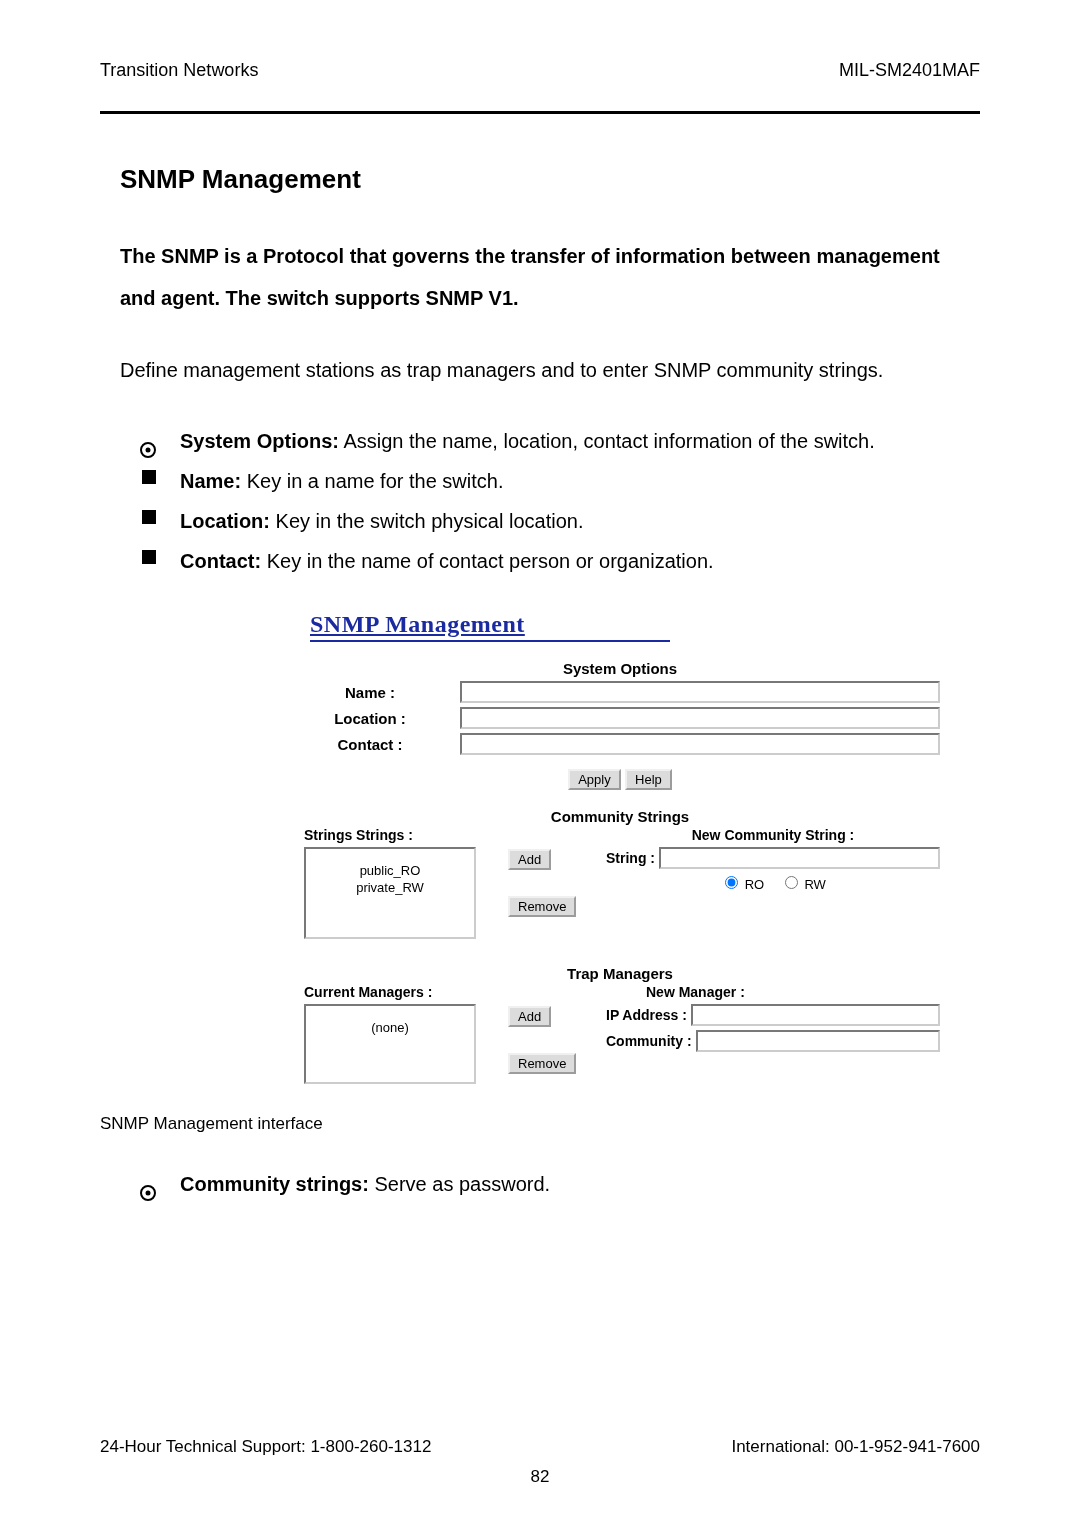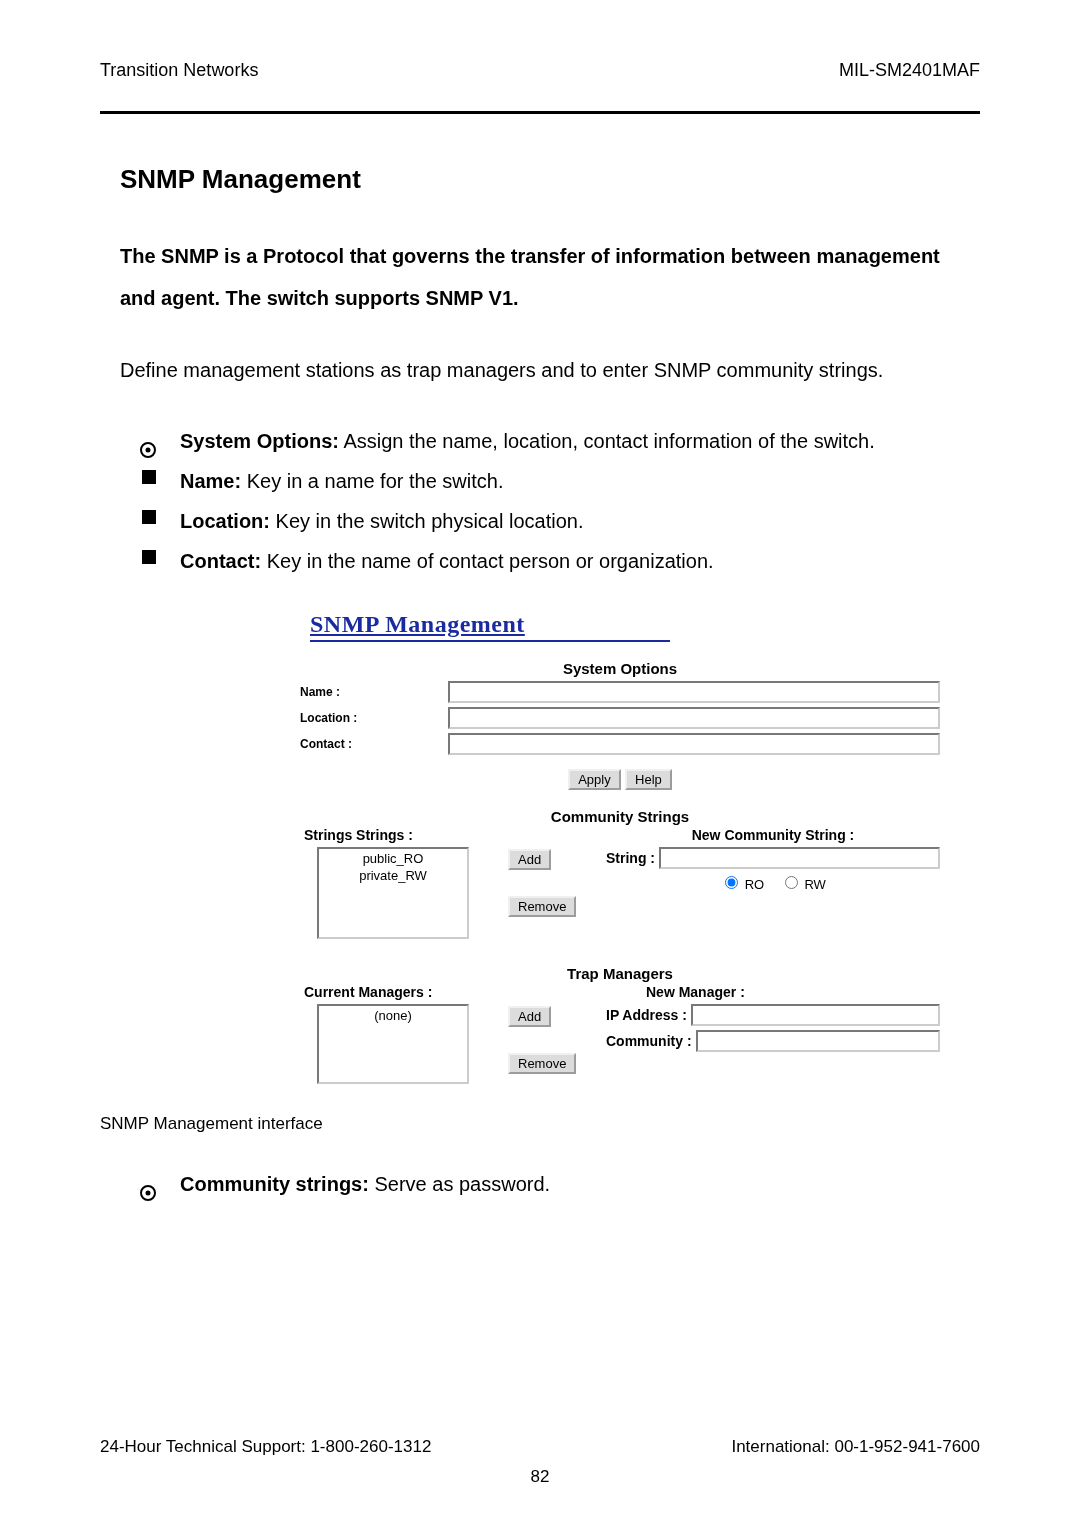--- a/index.html
+++ b/index.html
@@ -98,25 +98,25 @@
     margin-top: 18px;
   }
 
   .form-row {
     display: flex;
     align-items: center;
     margin: 4px 0;
   }
   .form-row label {
     width: 140px;
-    text-align: left;
-    font-family: Verdana, Geneva, sans-serif;
-    font-weight: bold;
-    font-size: 12px;
-    padding-right: 8px;
+    text-align: center;
+    font-family: Verdana, Geneva, sans-serif;
+    font-weight: bold;
+    font-size: 15px;
+    padding-right: 20px;
   }
   .form-row input[type=text] {
     flex: 1;
     height: 22px;
     border: 2px inset #ccc;
     box-sizing: border-box;
     font-size: 13px;
     padding: 0 4px;
     background: #fff;
   }
@@ -141,29 +141,29 @@
     width: 200px;
   }
   .col-left .col-label {
     font-family: Verdana, Geneva, sans-serif;
     font-weight: bold;
     font-size: 14px;
     margin-bottom: 4px;
     margin-left: 4px;
   }
   .listbox {
-    width: 152px;
+    width: 172px;
     height: 92px;
     border: 2px inset #ccc;
     background: #fff;
     font-family: Tahoma, Arial, sans-serif;
     font-size: 13px;
-    padding: 2px;
+    padding: 14px;
     box-sizing: border-box;
-    margin-left: 17px;
+    margin-left: 4px;
     overflow: hidden;
   }
   .listbox .item {
     white-space: pre;
     line-height: 1.3;
     text-align: center;
   }
   .col-mid {
     width: 90px;
     padding-top: 22px;

